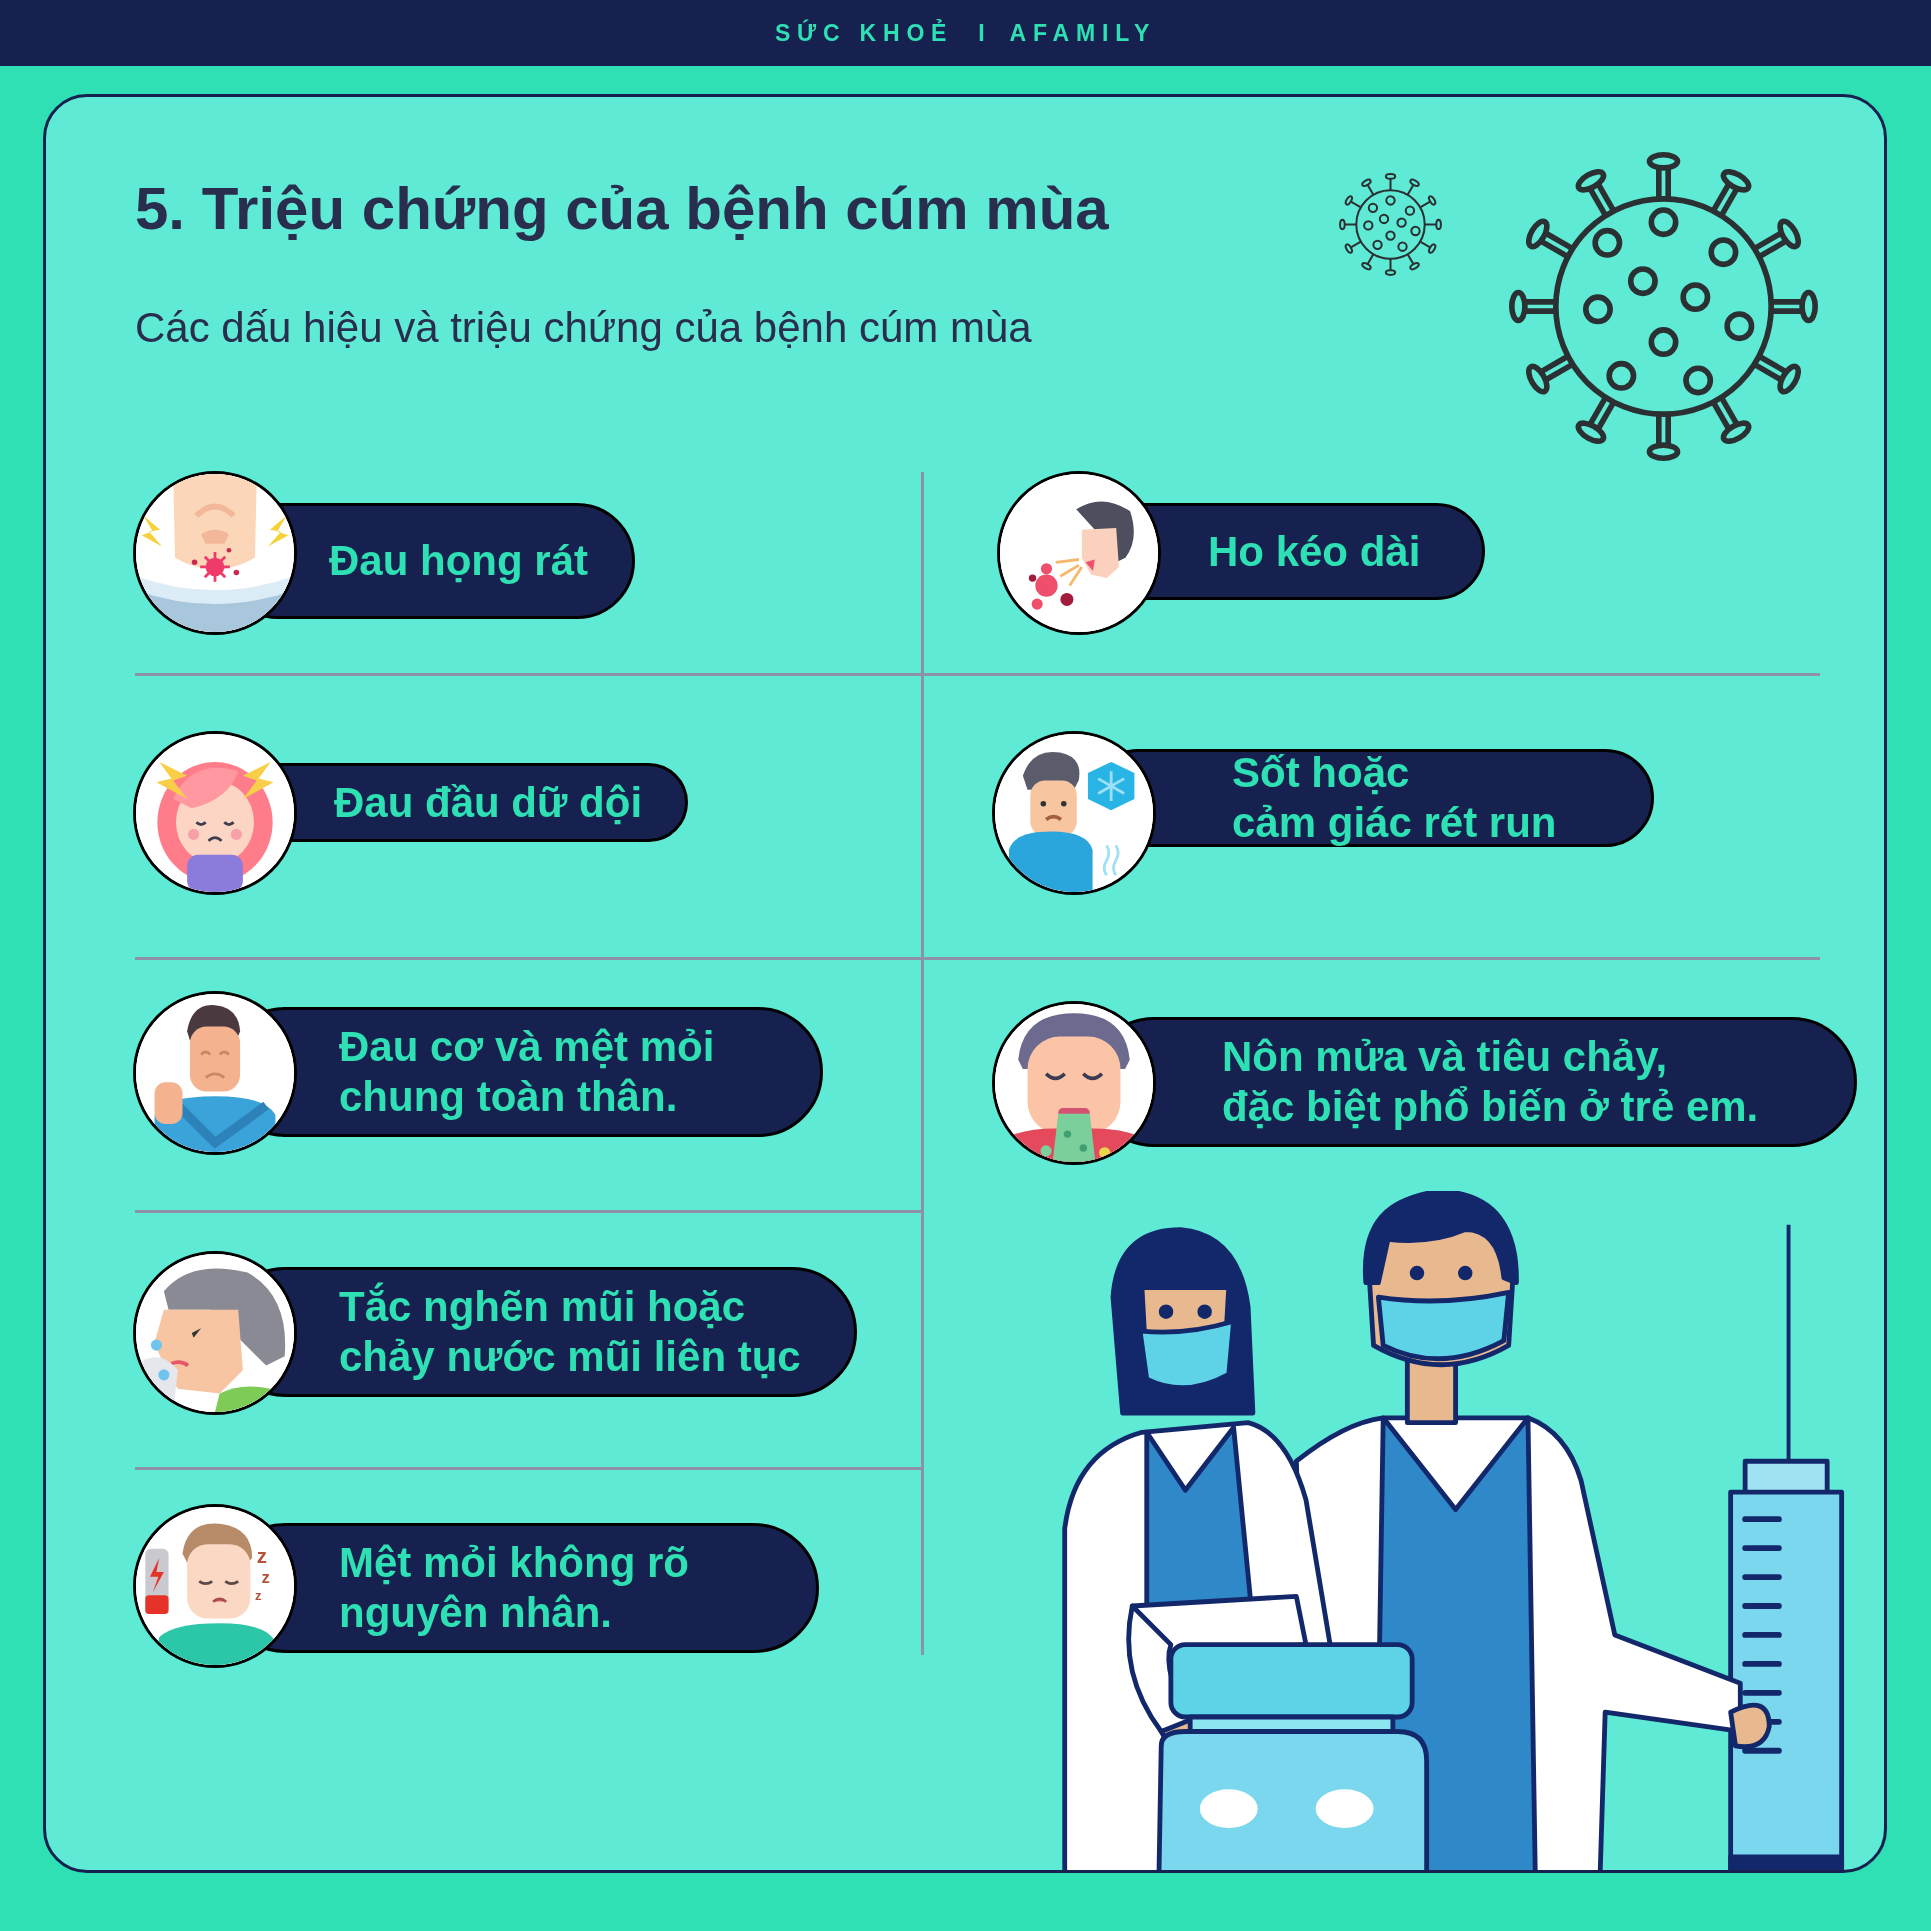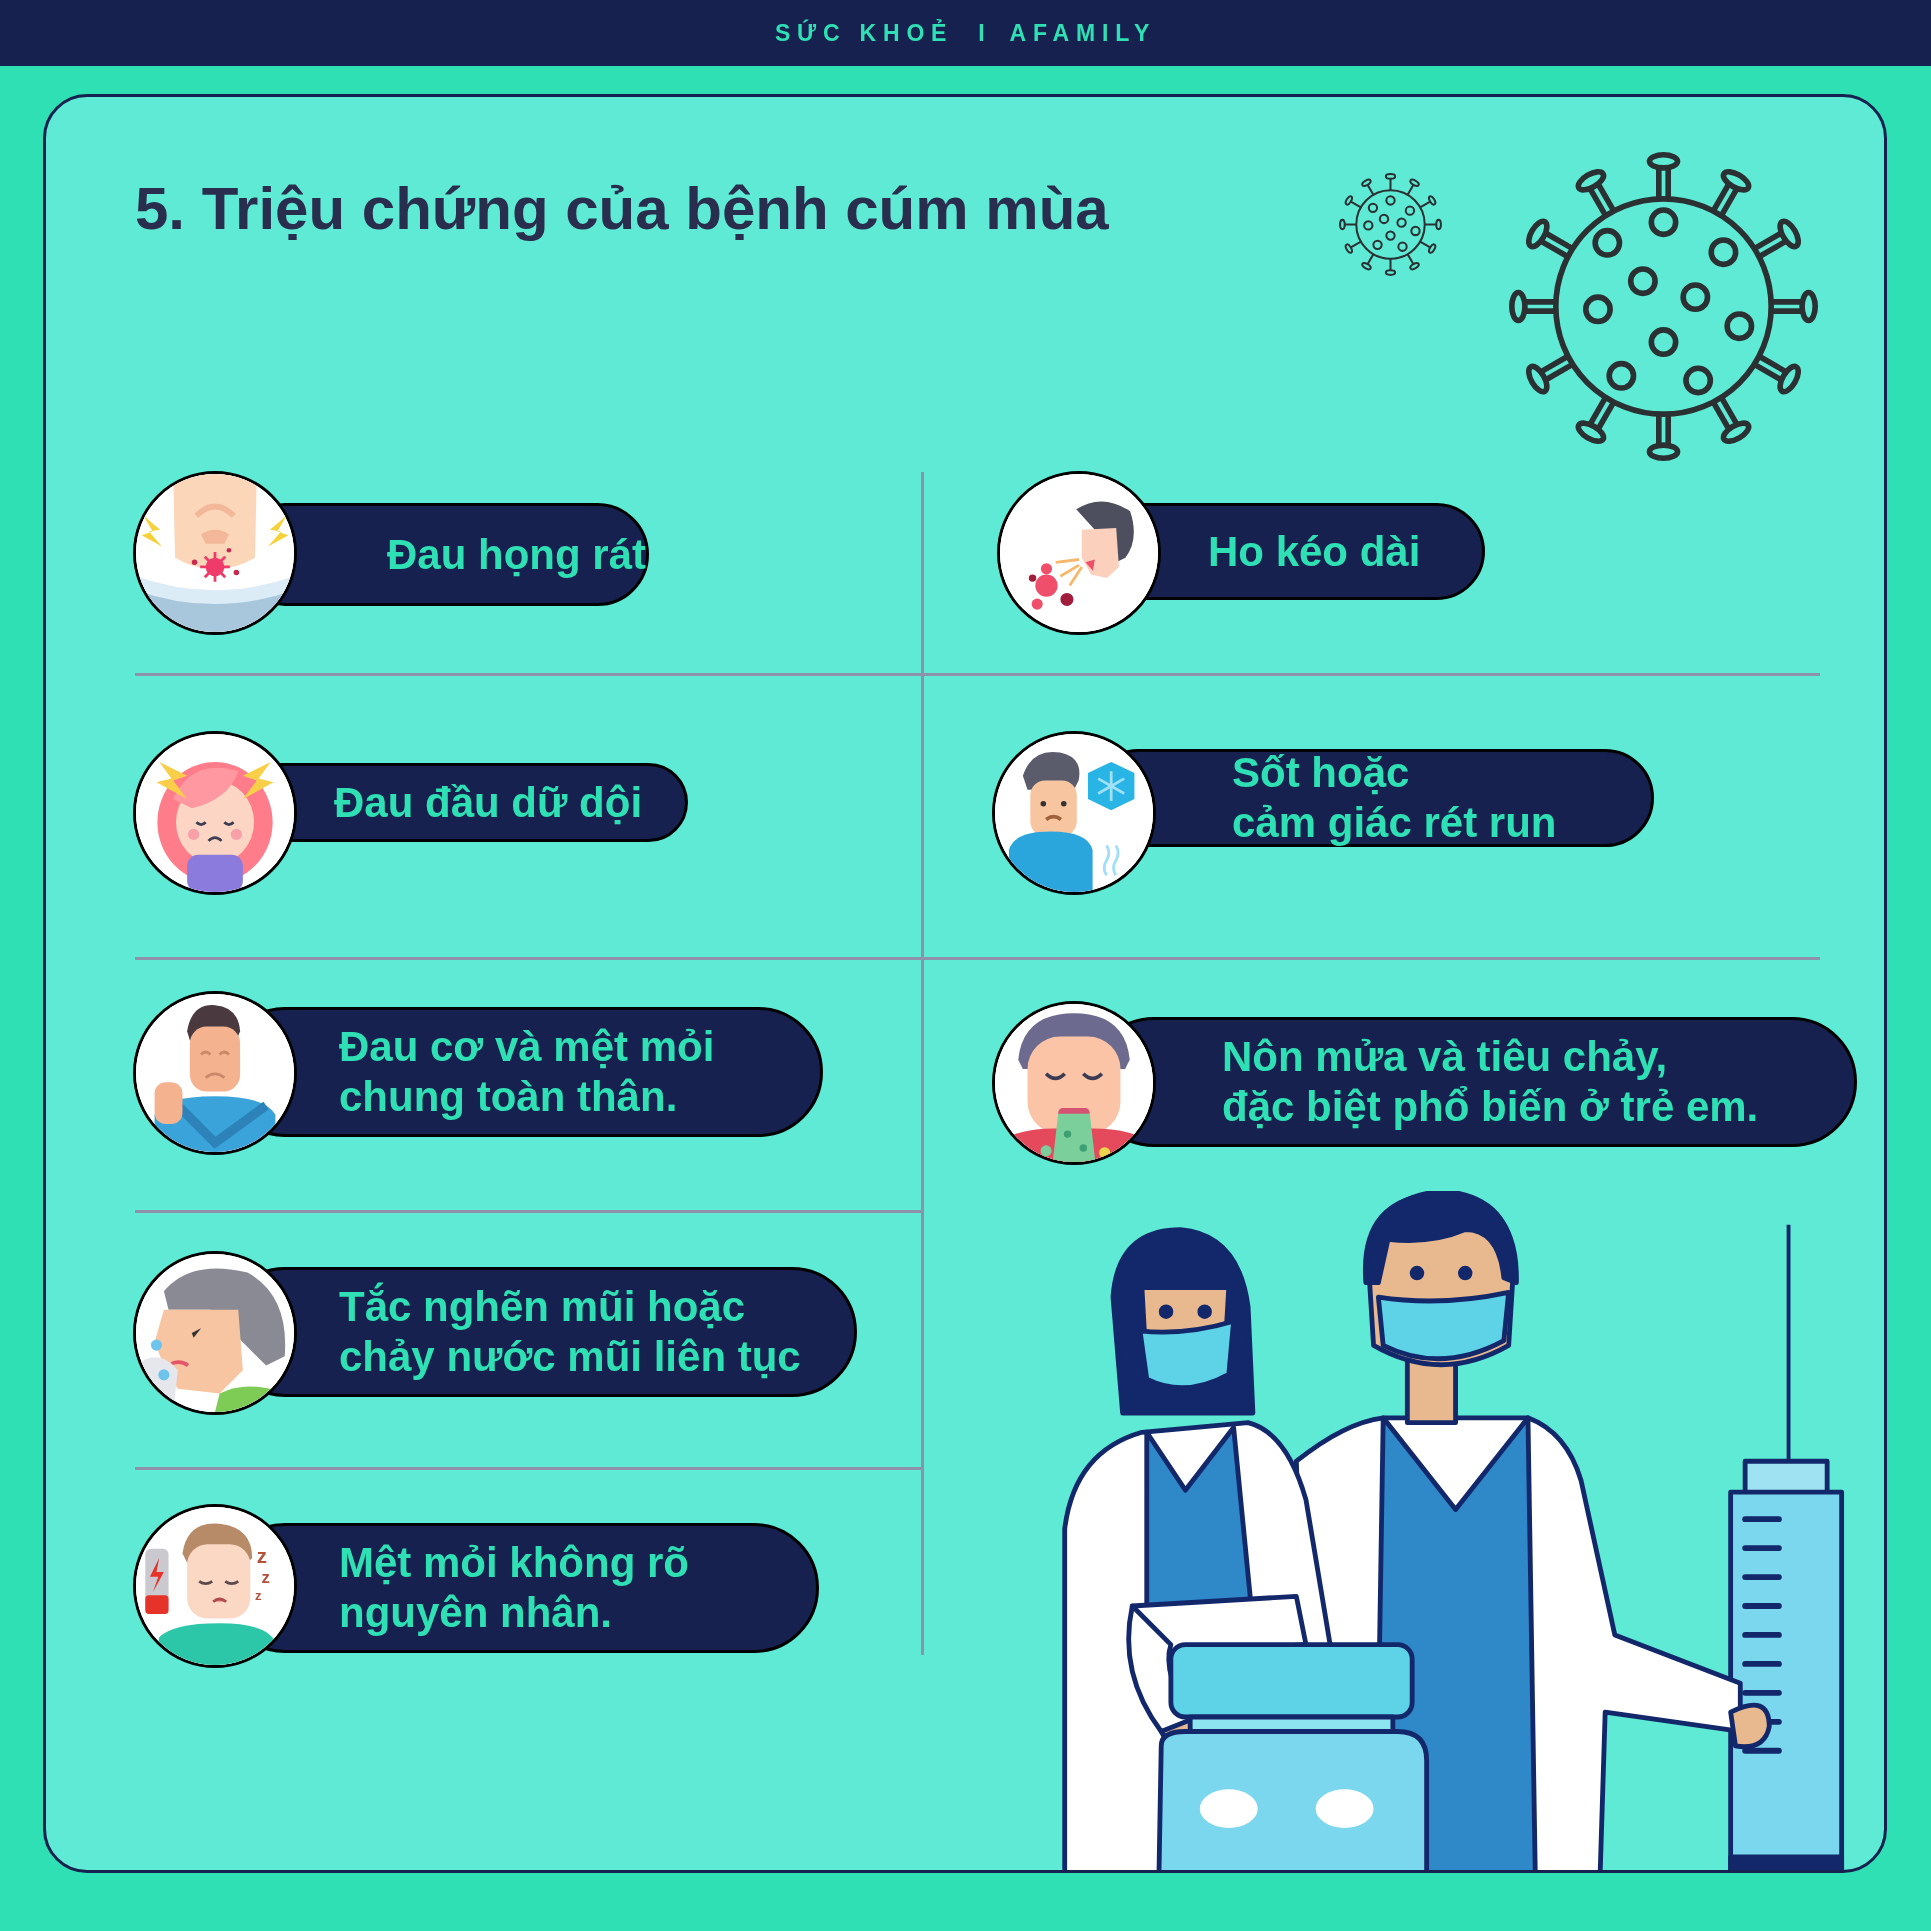--- a/index.html
+++ b/index.html
@@ -27,20 +27,21 @@
 
 <div class="topbar">
   <span class="topbar-text">SỨC KHOẺ</span>
   <span class="topbar-sep">I</span>
   <span class="topbar-text">AFAMILY</span>
 </div>
 
 <div class="card">
   <h1 class="title">5. Triệu chứng của bệnh cúm mùa</h1>
   <div class="subtitle">
+    <div>Các dấu hiệu và triệu chứng của bệnh cúm mùa</div>
   </div>
 
   <svg class="virus-small" viewBox="-60 -60 120 120">
     <g stroke="#2b3033" stroke-width="2.2" fill="none">
       <circle cx="0" cy="0" r="37"></circle>
       <g id="spk1">
         <line x1="0" y1="-37" x2="0" y2="-50"></line>
           <ellipse cx="0" cy="-52" rx="5" ry="2.5"></ellipse>
       </g>
       <use href="#spk1" transform="rotate(30)"></use>
@@ -99,21 +100,21 @@
     </g>
   </svg>
 
   <div class="vline"></div>
   <div class="hline" style="left:89px; top:576px; width:1685px;"></div>
   <div class="hline" style="left:89px; top:860px; width:1685px;"></div>
   <div class="hline" style="left:89px; top:1113px; width:788px;"></div>
   <div class="hline" style="left:89px; top:1370px; width:788px;"></div>
 
   <div>
-    <div class="pill" style="left:188px; top:406px; width:415px; height:103px; padding-left:106px;justify-content:flex-end;">
+    <div class="pill" style="left:174px; top:406px; width:415px; height:116px; padding-left:106px;">
       <span class="pill-text">Đau họng rát</span>
     </div>
     <div class="circle" style="left:87px; top:374px;">
       <svg viewBox="0 0 170 170">
         <rect width="170" height="170" fill="#fff"></rect>
         <path d="M40 0 L130 0 L128 90 Q85 115 42 90 Z" fill="#fbd6b8"></path>
         <path d="M65 45 Q85 25 105 45" stroke="#f3b79a" stroke-width="6" fill="none"></path>
         <path d="M70 65 Q85 55 100 65 L95 75 L75 75 Z" fill="#f3b79a"></path>
         <path d="M0 120 Q85 150 170 120 L170 170 L0 170 Z" fill="#a9c7dc"></path>
         <path d="M0 110 Q85 140 170 110 L170 125 Q85 155 0 125 Z" fill="#dcecf6"></path>

